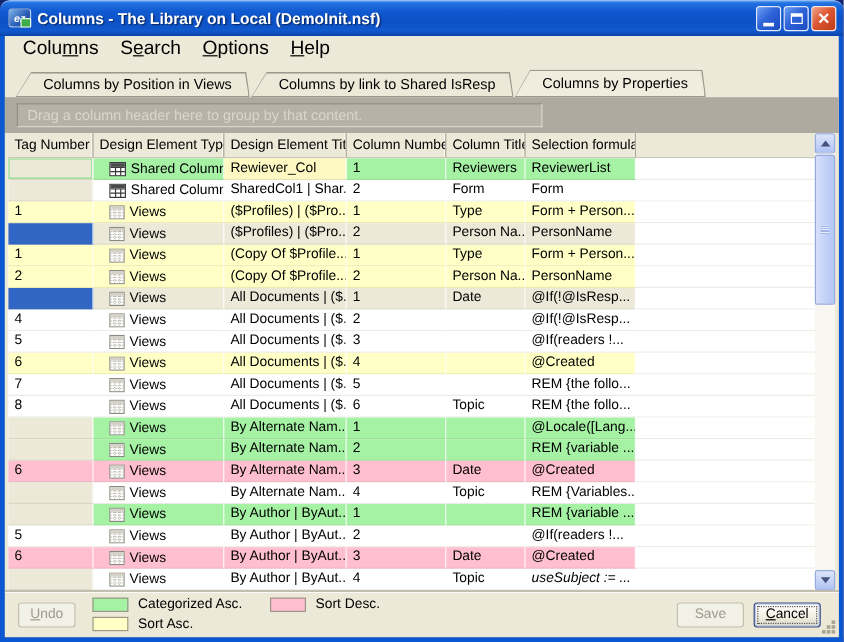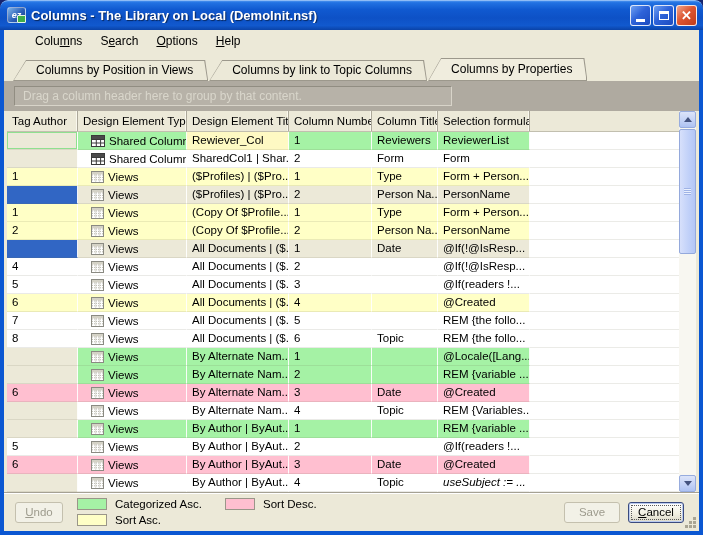--- a/index.html
+++ b/index.html
@@ -47,21 +47,21 @@
   .glyph-min{ width:9px; height:3px; background:#fff; margin-top:10px; }
   .glyph-max{ width:10px; height:9px; border:1px solid #fff; border-top:3px solid #fff; }
   .glyph-close{ color:#fff; font-size:13px; font-weight:bold; line-height:1; }
   
   .frame{
     height:505px;
     border-left:4px solid #0B57D2; border-right:4px solid #0B57D2; border-bottom:4px solid #0B57D2;
   }
   .client{ width:695px; height:501px; background:#ECE9D8; overflow:hidden; }
   
-  .menubar{ height:22px; display:flex; align-items:center; padding-left:22px; font-size:12px; }
+  .menubar{ height:22px; display:flex; align-items:center; padding-left:6px; font-size:16px; }
   .menu-item{ padding:3px 9px; color:#000; }
   .menu-item u{ text-underline-offset:1px; }
   
   .tabstrip{ height:29px; padding:6px 0 0 9px; display:flex; align-items:flex-end; position:relative; }
   .tab{ position:relative; height:21px; margin-right:1px; }
   .tab .shape{ position:absolute; inset:0; background:#9C988C;
     clip-path:polygon(13px 0, calc(100% - 3px) 0, 100% 100%, 0 100%); }
   .tab .shape-in{ position:absolute; inset:1px; background:#ECE9D8;
     clip-path:polygon(12px 0, calc(100% - 3px) 0, 100% 100%, 0 100%); }
   .tab .tlabel{ position:relative; z-index:2; display:block; padding:0 15px 0 23px;
@@ -184,37 +184,37 @@
 
       <div class="tabstrip">
           <div class="tab">
             <span class="shape"></span>
             <span class="shape-in"></span>
             <span class="tlabel">Columns by Position in Views</span>
           </div>
           <div class="tab">
             <span class="shape"></span>
             <span class="shape-in"></span>
-            <span class="tlabel">Columns by link to Topic Columns</span>
+            <span class="tlabel">Columns by link to Shared IsResp</span>
           </div>
           <div class="tab active">
             <span class="shape"></span>
             <span class="shape-in"></span>
             <span class="tlabel">Columns by Properties</span>
           </div>
         </div>
 
       <div class="band">
         <div class="dragbox">Drag a column header here to group by that content.</div>
       </div>
 
       <div class="tablewrap">
         <div class="tablemain">
           <div class="thead grid-cols">
-              <div class="hcell">Tag Author</div>
+              <div class="hcell">Tag Number</div>
               <div class="hcell">Design Element Type</div>
               <div class="hcell">Design Element Title</div>
               <div class="hcell">Column Number</div>
               <div class="hcell">Column Title</div>
               <div class="hcell">Selection formula</div>
               <div class="hcell hfill"></div>
             </div>
           <div class="tbody">
               <div class="row grid-cols">
                 <div class="cell tag outlined" style="background: rgb(236, 233, 216);"></div>

